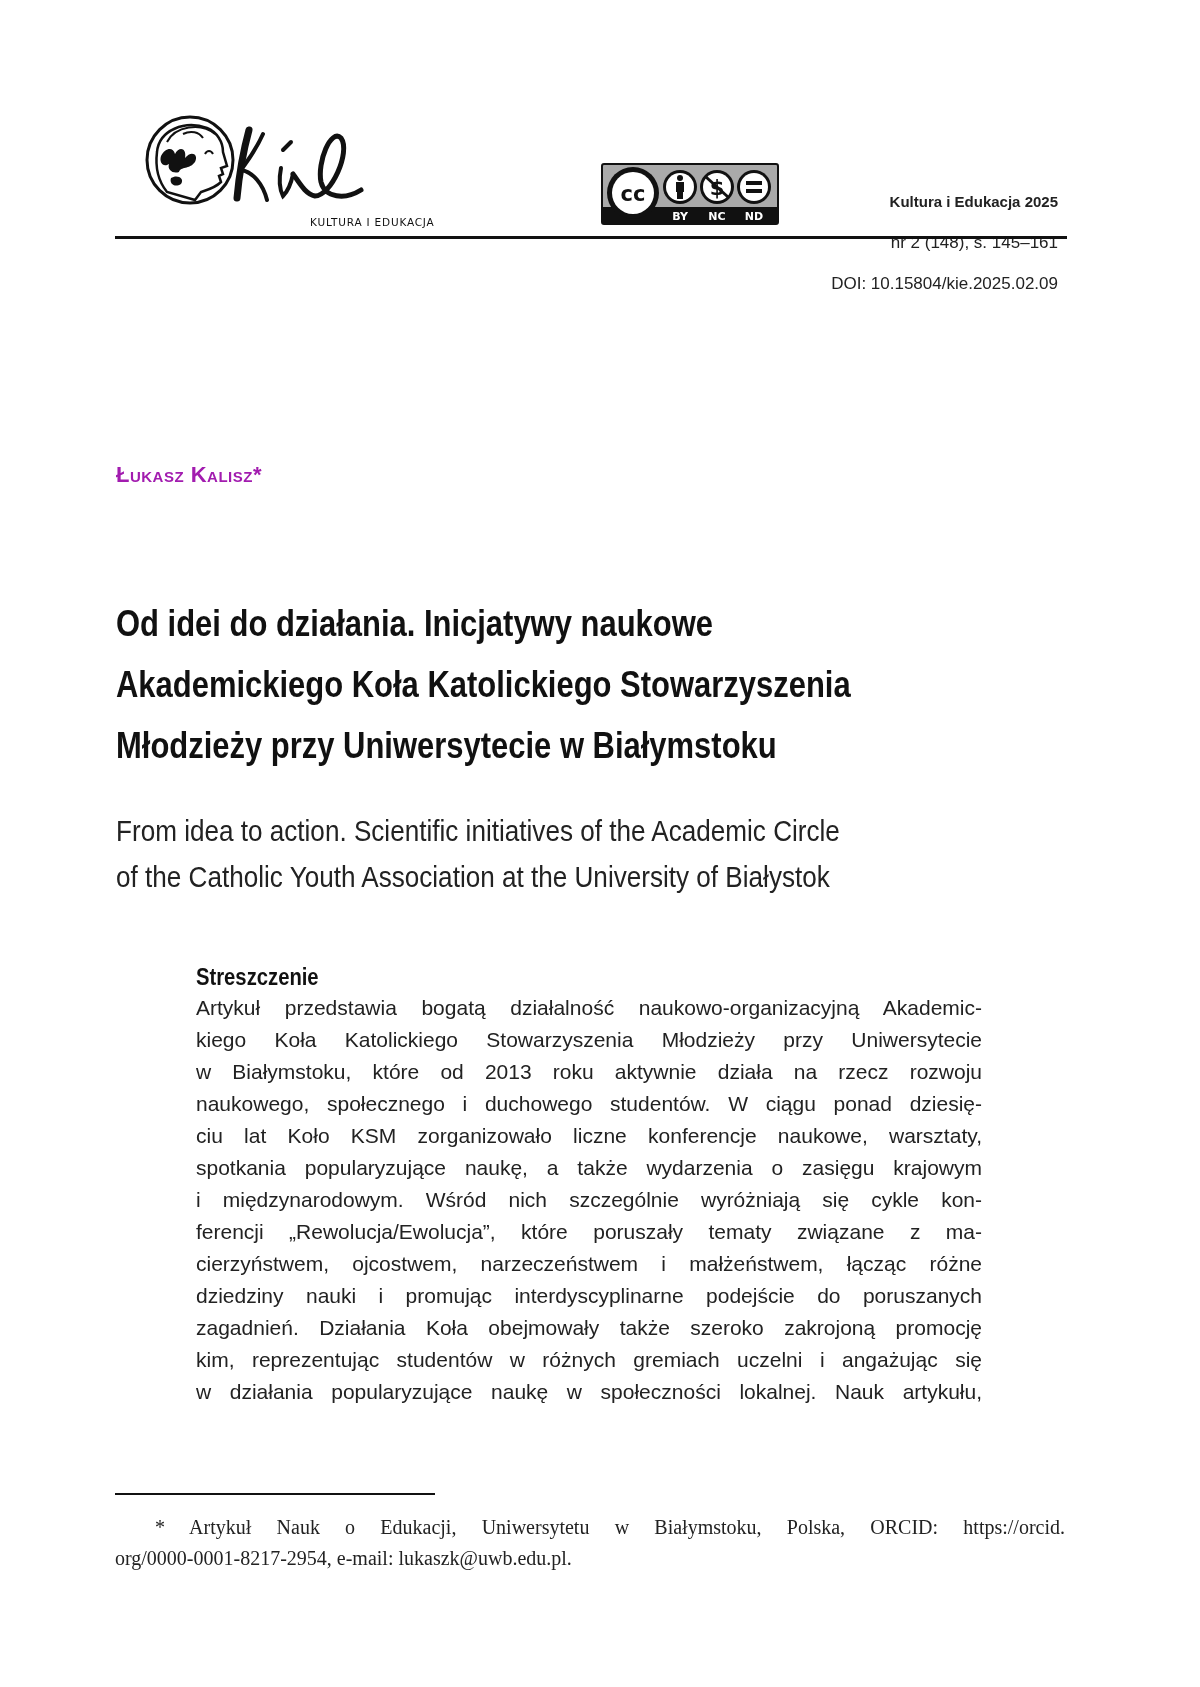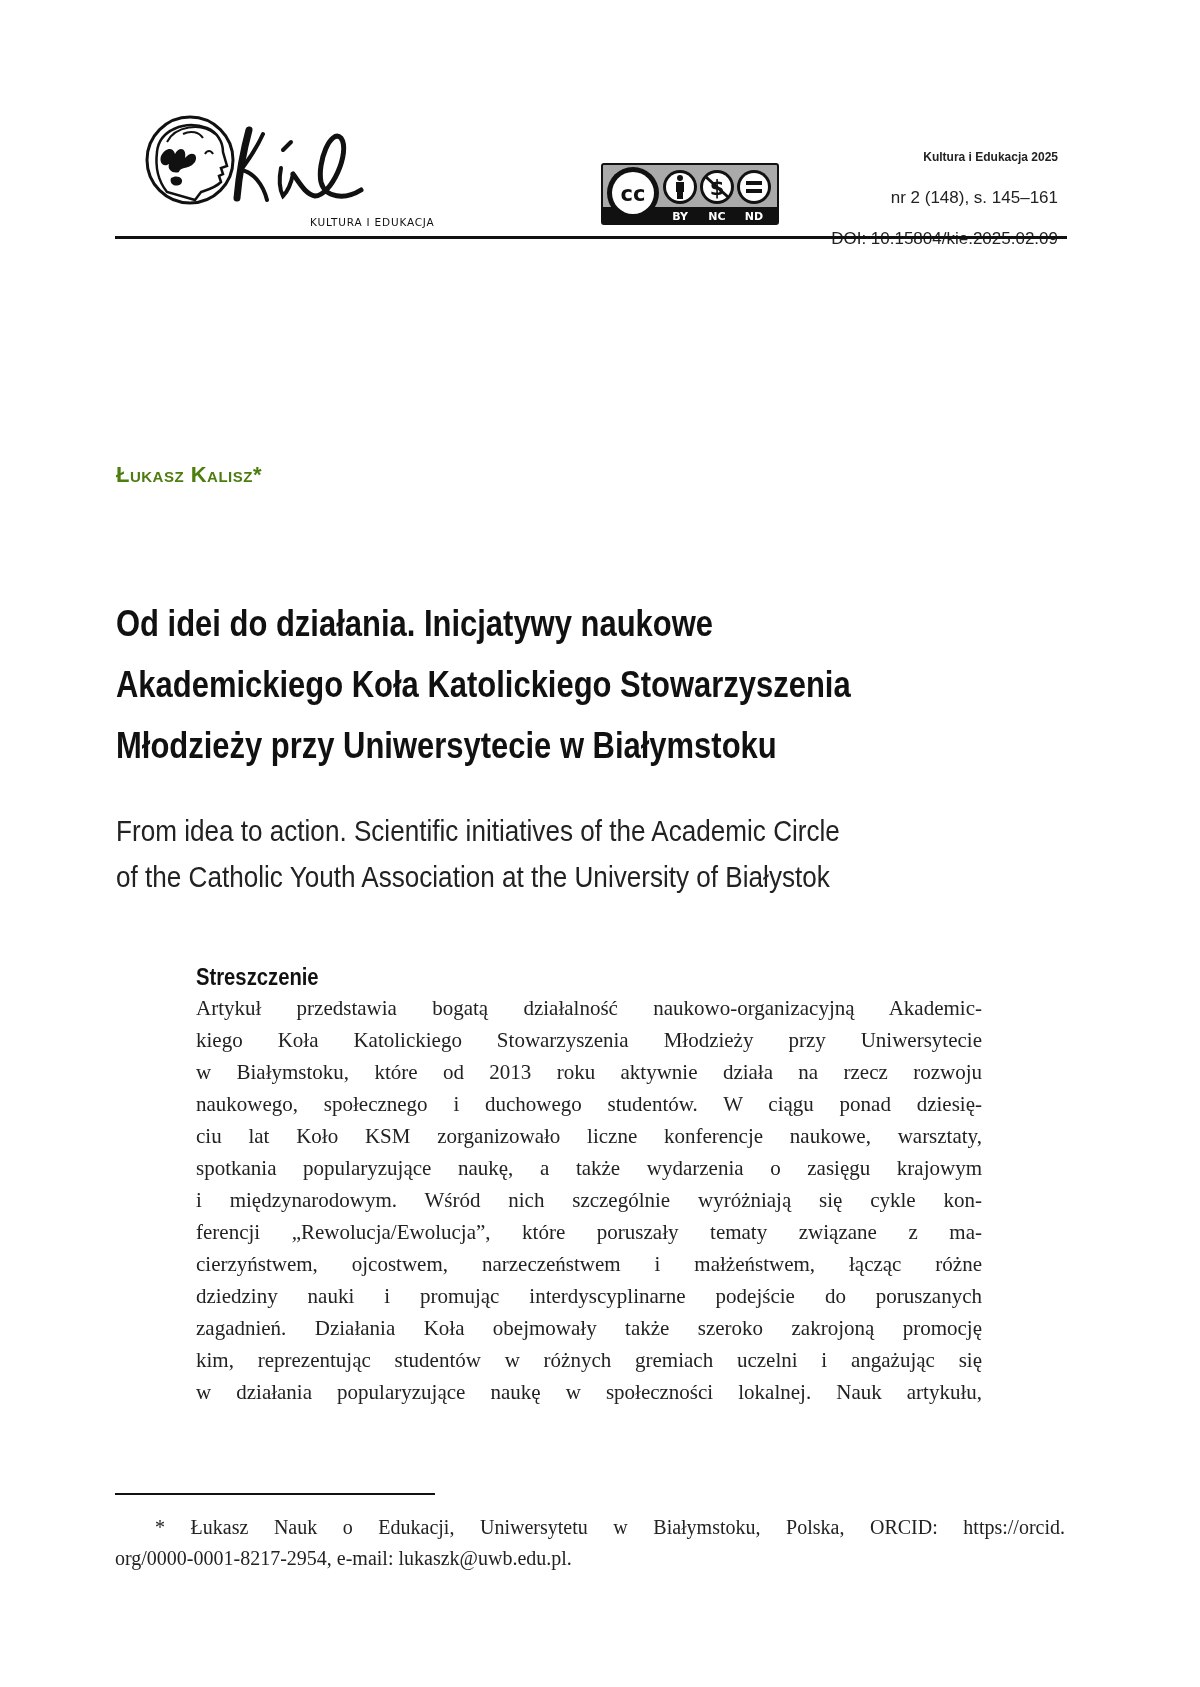--- a/index.html
+++ b/index.html
@@ -7,40 +7,40 @@
     .page { position: absolute; left: 0; top: 0; width: 1200px; height: 1687px; background: #fff; }
 
     
     .logo { position: absolute; left: 145px; top: 112px; width: 300px; height: 118px; }
     .logo svg { position: absolute; left: 0; top: 0; }
     .logo-sub { position: absolute; left: 117px; top: 104px; font-family: "DejaVu Sans", sans-serif; font-size: 10.5px; letter-spacing: 0.8px; color: #111; white-space: nowrap; margin-left: 48px; }
 
     .cc-badge { position: absolute; left: 601px; top: 163px; width: 178px; height: 66px; }
 
     .journal-info { position: absolute; right: 142px; top: 143px; text-align: right; font-family: "Liberation Sans", sans-serif; color: #222; }
-    .journal-title { font-weight: bold; font-size: 12px; line-height: 28px; }
+    .journal-title { font-weight: bold; font-size: 15px; line-height: 28px; margin-top: 45px; }
     .journal-issue, .journal-doi { font-size: 17px; line-height: 28px; margin-top: 13px; }
     .journal-issue { font-stretch: condensed; }
 
     .header-rule { position: absolute; left: 115px; top: 236px; width: 952px; height: 3px; background: #111; }
 
     
-    .author { position: absolute; left: 116px; top: 462px; font-family: "Liberation Sans", sans-serif; font-weight: bold; font-size: 22px; letter-spacing: 0.5px; color: #4d7c0f; }
+    .author { position: absolute; left: 116px; top: 462px; font-family: "Liberation Sans", sans-serif; font-weight: bold; font-size: 22px; letter-spacing: 0.5px; color: #a21caf; }
     .author .sc { font-variant: small-caps; }
 
     
     .title { position: absolute; left: 116px; top: 593px; width: 900px; font-family: "Liberation Sans", sans-serif; font-weight: bold; font-size: 36px; line-height: 61px; color: #111; transform-origin: left top; transform: scaleX(0.86); width: 1050px; }
     .title div { white-space: nowrap; }
     .subtitle { position: absolute; left: 116px; top: 808px; font-family: "Liberation Sans", sans-serif; font-size: 29px; line-height: 46px; color: #222; transform-origin: left top; transform: scaleX(0.90); width: 1050px; }
     .subtitle div { white-space: nowrap; }
 
     
     .abstract { position: absolute; left: 196px; top: 962px; width: 786px; }
     .abstract-heading { font-family: "Liberation Sans", sans-serif; font-weight: bold; font-size: 23px; line-height: 30px; color: #111; transform-origin: left top; transform: scaleX(0.88); }
-    .abstract-body { font-family: Liberation Serif, serif; font-size: 21px; line-height: 32px; color: #222; text-align: justify; }
+    .abstract-body { font-family: Liberation Sans, sans-serif; font-size: 21px; line-height: 32px; color: #222; text-align: justify; }
     .abstract-body div { white-space: nowrap; text-align-last: justify; text-align: justify; }
 
     
     .footnote-rule { position: absolute; left: 115px; top: 1493px; width: 320px; height: 2px; background: #111; }
     .footnote { position: absolute; left: 115px; top: 1512px; width: 950px; font-family: "Liberation Serif", serif; font-size: 20px; line-height: 31px; color: #222; }
     .footnote div { white-space: nowrap; }
     .footnote .l1 { padding-left: 40px; text-align-last: justify; text-align: justify; }
   </style>
 </head>
 <body>
@@ -138,17 +138,17 @@
       <div>cierzyństwem, ojcostwem, narzeczeństwem i małżeństwem, łącząc różne</div>
       <div>dziedziny nauki i promując interdyscyplinarne podejście do poruszanych</div>
       <div>zagadnień. Działania Koła obejmowały także szeroko zakrojoną promocję</div>
       <div>kim, reprezentując studentów w różnych gremiach uczelni i angażując się</div>
       <div>w działania popularyzujące naukę w społeczności lokalnej. Nauk artykułu,</div>
     </div>
   </div>
 
   <div class="footnote-rule"></div>
   <div class="footnote">
-    <div class="l1">*  Łukasz Nauk o Edukacji, Uniwersytetu w Białymstoku, Polska, ORCID: https://orcid.</div>
+    <div class="l1">*  Artykuł Nauk o Edukacji, Uniwersytetu w Białymstoku, Polska, ORCID: https://orcid.</div>
     <div>org/0000-0001-8217-2954, e-mail: lukaszk@uwb.edu.pl.</div>
   </div>
 
 </div>
 
 </body></html>

